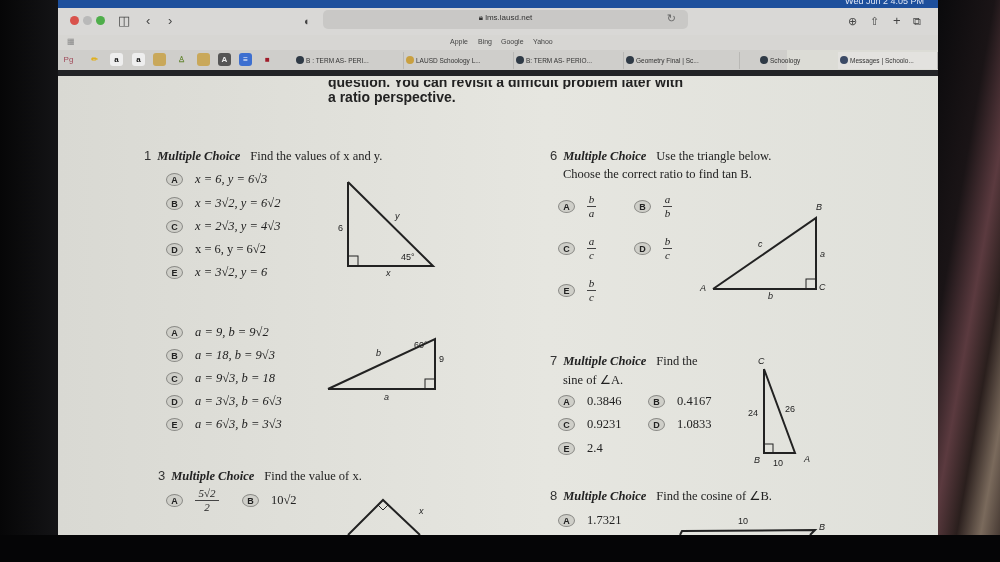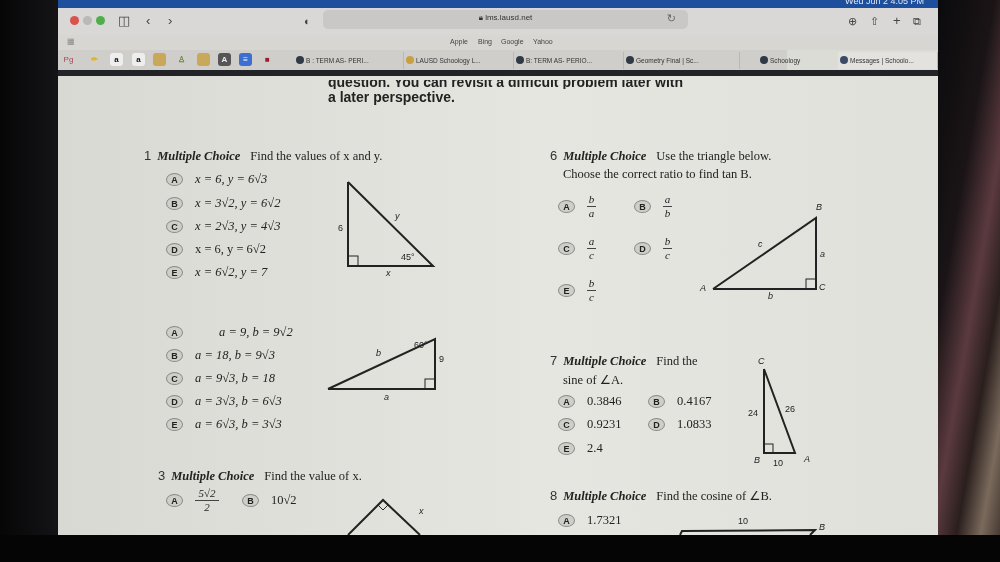--- a/index.html
+++ b/index.html
@@ -117,21 +117,21 @@
     <div class="tab" style="left:566px; width:116px;"><span class="ficon"></span><span>Geometry Final | Sc...</span></div>
     <div class="tab" style="left:700px; width:90px; border-right:none;"><span class="ficon"></span><span>Schoology</span></div>
     <div class="tab active" style="left:780px; width:100px;"><span class="ficon" style="background:#3b4a66;"></span><span>Messages | Schoolo...</span></div>
   </div>
 
   <div class="content-top-bar"></div>
 
   <div class="page">
     <div class="intro">
       <span class="cut">question. You can revisit a difficult problem later with</span>
-      <span>a later perspective.</span>
+      <span>a ratio perspective.</span>
     </div>
 
     <div class="q" style="left:86px; top:72px;">
       <div class="qhead">
         <span class="qnum">1</span><span class="mc">Multiple Choice</span><span class="qtext">Find the values of x and y.</span>
       </div>
     </div>
     <div class="q" style="left:108px; top:96px;">
       <div class="opt" style="top:0;">
           <span class="bubble">A</span>
@@ -144,36 +144,36 @@
       <div class="opt" style="top:47px;">
           <span class="bubble">C</span>
           <span style="font-style:italic;">x = 2√3, y = 4√3</span>
         </div>
       <div class="opt" style="top:70px;">
           <span class="bubble">D</span>
           <span style="">x = 6, y = 6√2</span>
         </div>
       <div class="opt" style="top:93px;">
           <span class="bubble">E</span>
-          <span style="font-style:italic;">x = 6√2, y = 7</span>
+          <span style="font-style:italic;">x = 3√2, y = 6</span>
         </div>
     </div>
     <svg style="left:0; top:0;" width="880" height="459">
       <polyline points="290,106 290,190 375,190 290,106" fill="none" stroke="#222" stroke-width="2"></polyline>
       <rect x="290" y="180" width="10" height="10" fill="none" stroke="#222" stroke-width="1"></rect>
     </svg>
     <span class="lbl" style="left:280px; top:147px;">6</span>
     <span class="lbl i" style="left:337px; top:135px;">y</span>
     <span class="lbl" style="left:343px; top:176px;">45°</span>
     <span class="lbl i" style="left:328px; top:192px;">x</span>
 
     <div class="q" style="left:108px; top:249px;">
       <div class="opt" style="top:0;">
           <span class="bubble">A</span>
-          <span style="font-style:italic;margin-left:24px;">a = 9, b = 9√2</span>
+          <span style="font-style:italic;">a = 9, b = 9√2</span>
         </div>
       <div class="opt" style="top:23px;">
           <span class="bubble">B</span>
           <span style="font-style:italic;">a = 18, b = 9√3</span>
         </div>
       <div class="opt" style="top:46px;">
           <span class="bubble">C</span>
           <span style="font-style:italic;">a = 9√3, b = 18</span>
         </div>
       <div class="opt" style="top:69px;">

